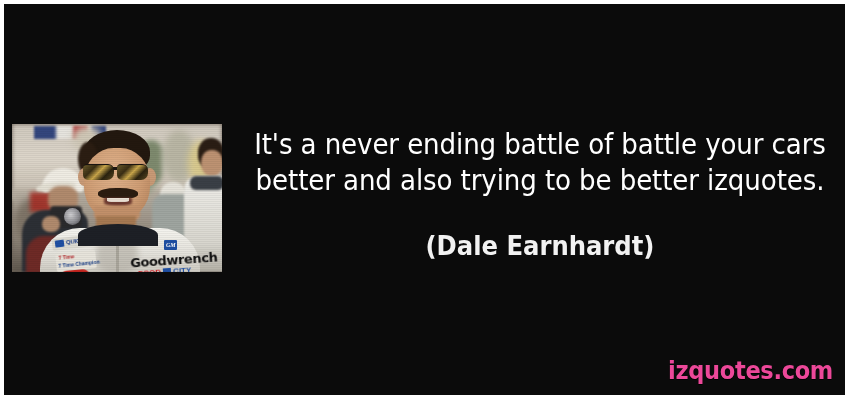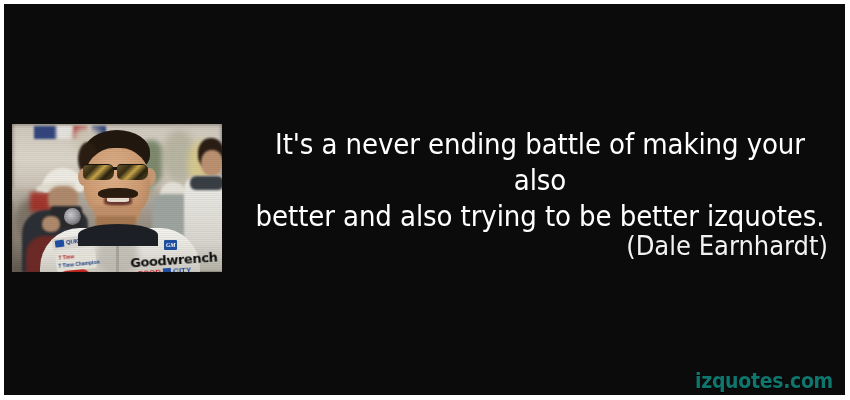--- a/index.html
+++ b/index.html
@@ -325,37 +325,37 @@
     font-size: 29px;
     line-height: 36px;
     font-weight: 400;
     letter-spacing: -0.1px;
   }
   .attribution {
     position: absolute;
     left: 248px;
     top: 226px;
     width: 576px;
-    text-align: right;
+    text-align: center;
     color: #f2f2f2;
     font-family: "DejaVu Sans Condensed", "Liberation Sans Narrow", "Liberation Sans", sans-serif;
     font-size: 27px;
     line-height: 32px;
-    font-weight: 400;
+    font-weight: 700;
   }
 
   
   .watermark {
     position: absolute;
     right: 12px;
-    bottom: 2px;
+    bottom: 10px;
     font-family: "DejaVu Sans Condensed", "Liberation Sans Narrow", "Liberation Sans", sans-serif;
-    font-size: 21px;
+    font-size: 25px;
     font-weight: 700;
-    color: #0f766e;
+    color: #ec4899;
     letter-spacing: -0.3px;
     text-shadow: 0 1px 0 #000;
   }
 </style>
 </head>
 <body>
 
 <div class="quote-card">
   <div class="canvas">
 
@@ -433,21 +433,21 @@
           <span class="fc-food">FOOD</span>
           <span class="fc-box"></span>
           <span class="fc-city">CITY</span>
         </div>
 
         <div class="photo-grain"></div>
       </div>
     </div>
 
     <div class="quote-text">
-      <div>It's a never ending battle of making your also</div>
+      <div>It's a never ending battle of battle your cars</div>
       <div>better and also trying to be better izquotes.</div>
     </div>
 
     <div class="attribution">(Dale Earnhardt)</div>
 
     <div class="watermark">izquotes.com</div>
 
   </div>
 </div>
 

